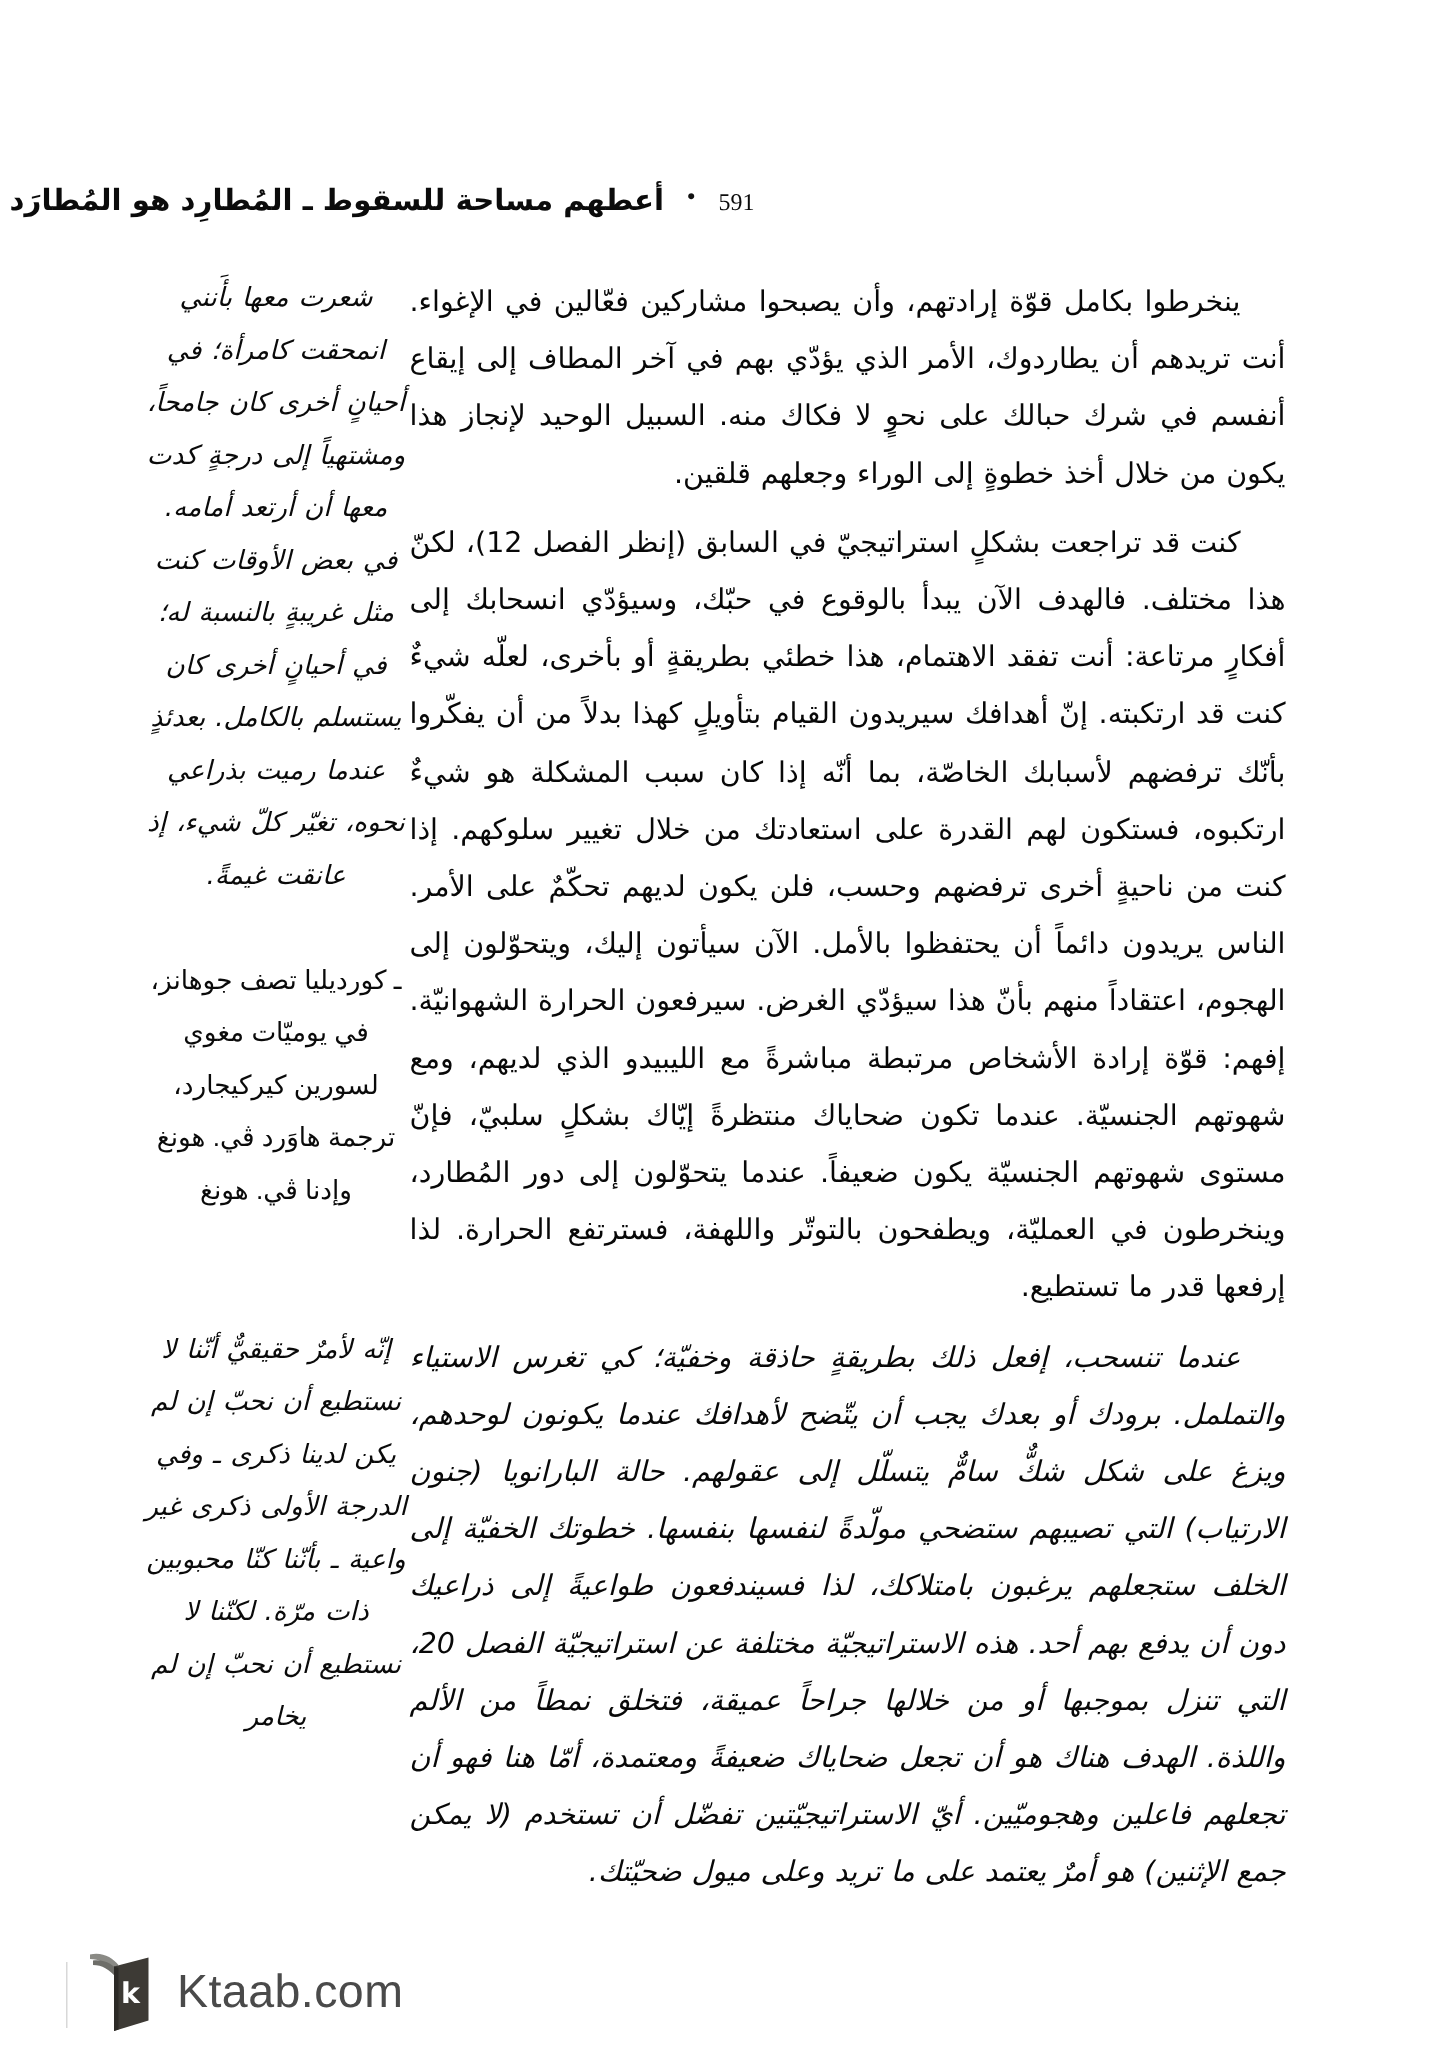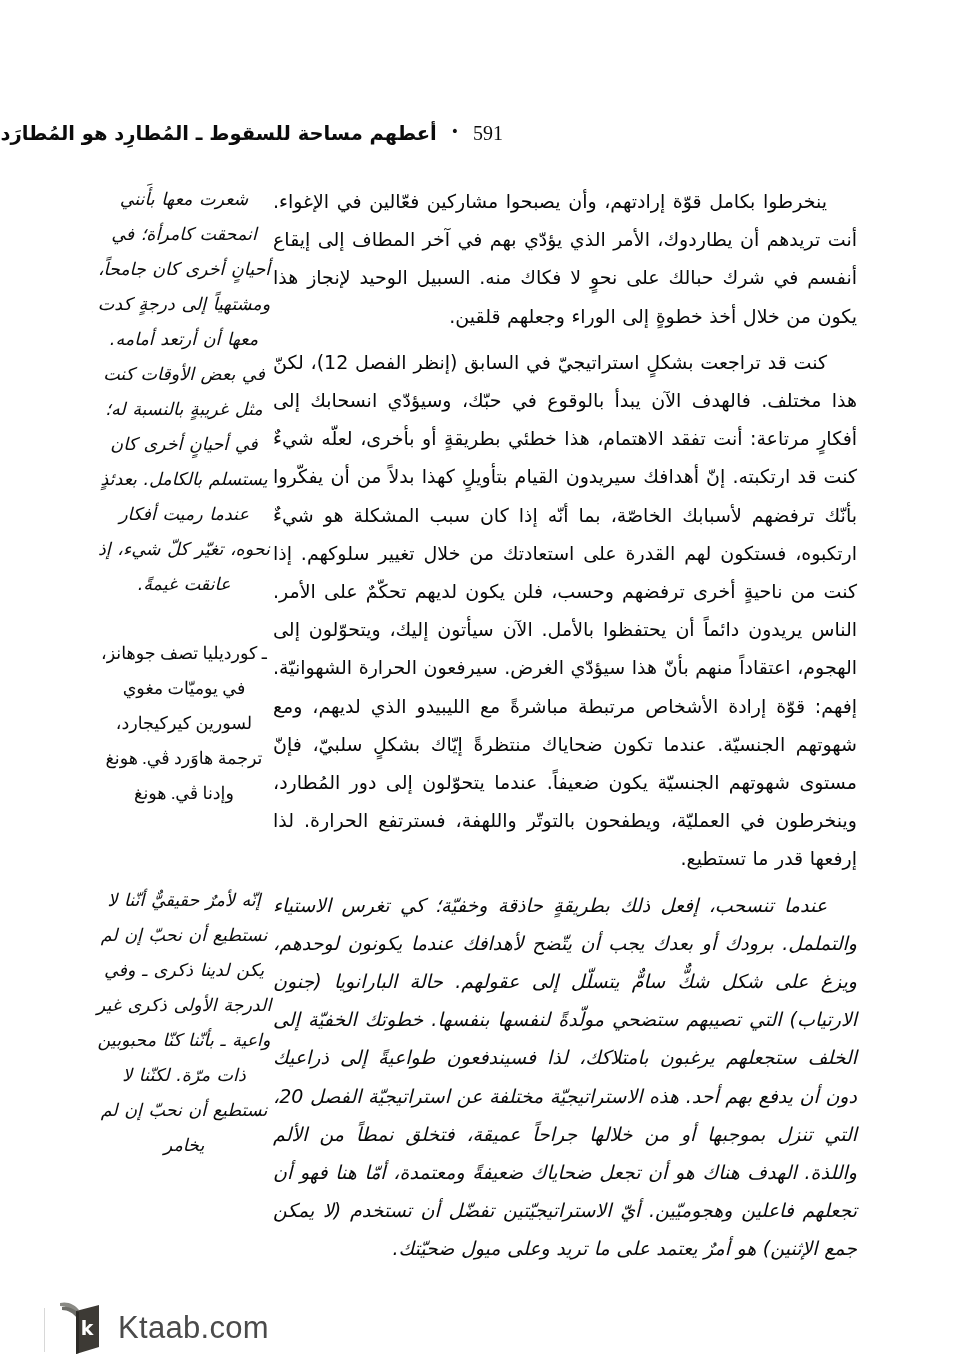--- a/index.html
+++ b/index.html
@@ -47,21 +47,21 @@
   }
   .header-sep {
     font-size: 14px;
     line-height: 1;
     color: #111111;
     position: relative;
     top: -4px;
   }
   .header-folio {
     font-family: "Liberation Serif", "DejaVu Serif", serif;
-    font-size: 20px;
+    font-size: 16px;
     color: #0b0b0b;
     direction: ltr;
   }
 
   
   .main-column {
     position: absolute;
     top: 182px;
     right: 98px;
     width: 584px;
@@ -98,21 +98,21 @@
     font-family: "DejaVu Sans", "Liberation Sans", sans-serif;
     font-style: italic;
     font-size: 17.5px;
     line-height: 35px;
     color: #0a0a0a;
     text-align: center;
     margin: 0;
     word-spacing: 1px;
   }
   .attribution {
-    font-family: Liberation Serif, serif;
+    font-family: Liberation Sans, sans-serif;
     font-style: normal;
     font-size: 17.5px;
     line-height: 35px;
     color: #0a0a0a;
     text-align: center;
     margin: 34px 0 0 0;
   }
   .note-gap { height: 72px; }
 
   
@@ -161,21 +161,21 @@
     <span class="header-title">أعطهم مساحة للسقوط ـ المُطارِد هو المُطارَد</span>
   </div>
 
   <div class="main-column">
     <p class="indent">ينخرطوا بكامل قوّة إرادتهم، وأن يصبحوا مشاركين فعّالين في الإغواء. أنت تريدهم أن يطاردوك، الأمر الذي يؤدّي بهم في آخر المطاف إلى إيقاع أنفسم في شرك حبالك على نحوٍ لا فكاك منه. السبيل الوحيد لإنجاز هذا يكون من خلال أخذ خطوةٍ إلى الوراء وجعلهم قلقين.</p>
     <p class="indent">كنت قد تراجعت بشكلٍ استراتيجيّ في السابق (إنظر الفصل 12)، لكنّ هذا مختلف. فالهدف الآن يبدأ بالوقوع في حبّك، وسيؤدّي انسحابك إلى أفكارٍ مرتاعة: أنت تفقد الاهتمام، هذا خطئي بطريقةٍ أو بأخرى، لعلّه شيءٌ كنت قد ارتكبته. إنّ أهدافك سيريدون القيام بتأويلٍ كهذا بدلاً من أن يفكّروا بأنّك ترفضهم لأسبابك الخاصّة، بما أنّه إذا كان سبب المشكلة هو شيءٌ ارتكبوه، فستكون لهم القدرة على استعادتك من خلال تغيير سلوكهم. إذا كنت من ناحيةٍ أخرى ترفضهم وحسب، فلن يكون لديهم تحكّمٌ على الأمر. الناس يريدون دائماً أن يحتفظوا بالأمل. الآن سيأتون إليك، ويتحوّلون إلى الهجوم، اعتقاداً منهم بأنّ هذا سيؤدّي الغرض. سيرفعون الحرارة الشهوانيّة. إفهم: قوّة إرادة الأشخاص مرتبطة مباشرةً مع الليبيدو الذي لديهم، ومع شهوتهم الجنسيّة. عندما تكون ضحاياك منتظرةً إيّاك بشكلٍ سلبيّ، فإنّ مستوى شهوتهم الجنسيّة يكون ضعيفاً. عندما يتحوّلون إلى دور المُطارد، وينخرطون في العمليّة، ويطفحون بالتوتّر واللهفة، فسترتفع الحرارة. لذا إرفعها قدر ما تستطيع.</p>
     <p class="indent last">عندما تنسحب، إفعل ذلك بطريقةٍ حاذقة وخفيّة؛ كي تغرس الاستياء والتململ. برودك أو بعدك يجب أن يتّضح لأهدافك عندما يكونون لوحدهم، ويزغ على شكل شكٌّ سامٌّ يتسلّل إلى عقولهم. حالة البارانويا (جنون الارتياب) التي تصيبهم ستضحي مولّدةً لنفسها بنفسها. خطوتك الخفيّة إلى الخلف ستجعلهم يرغبون بامتلاكك، لذا فسيندفعون طواعيةً إلى ذراعيك دون أن يدفع بهم أحد. هذه الاستراتيجيّة مختلفة عن استراتيجيّة الفصل 20، التي تنزل بموجبها أو من خلالها جراحاً عميقة، فتخلق نمطاً من الألم واللذة. الهدف هناك هو أن تجعل ضحاياك ضعيفةً ومعتمدة، أمّا هنا فهو أن تجعلهم فاعلين وهجوميّين. أيّ الاستراتيجيّتين تفضّل أن تستخدم (لا يمكن جمع الإثنين) هو أمرٌ يعتمد على ما تريد وعلى ميول ضحيّتك.</p>
   </div>
 
   <div class="sidebar">
-    <p class="note">شعرت معها بأَنني انمحقت كامرأة؛ في أحيانٍ أخرى كان جامحاً، ومشتهياً إلى درجةٍ كدت معها أن أرتعد أمامه. في بعض الأوقات كنت مثل غريبةٍ بالنسبة له؛ في أحيانٍ أخرى كان يستسلم بالكامل. بعدئذٍ عندما رميت أفكار نحوه، تغيّر كلّ شيء، إذ عانقت غيمةً.</p>
+    <p class="note">شعرت معها بأَنني انمحقت كامرأة؛ في أحيانٍ أخرى كان جامحاً، ومشتهياً إلى درجةٍ كدت معها أن أرتعد أمامه. في بعض الأوقات كنت مثل غريبةٍ بالنسبة له؛ في أحيانٍ أخرى كان يستسلم بالكامل. بعدئذٍ عندما رميت بذراعي نحوه، تغيّر كلّ شيء، إذ عانقت غيمةً.</p>
     <p class="attribution">ـ كورديليا تصف جوهانز، في يوميّات مغوي لسورين كيركيجارد، ترجمة هاوَرد ڤي. هونغ وإدنا ڤي. هونغ</p>
     <div class="note-gap"></div>
     <p class="note">إنّه لأمرٌ حقيقيٌّ أنّنا لا نستطيع أن نحبّ إن لم يكن لدينا ذكرى ـ وفي الدرجة الأولى ذكرى غير واعية ـ بأنّنا كنّا محبوبين ذات مرّة. لكنّنا لا نستطيع أن نحبّ إن لم يخامر</p>
   </div>
 
   <div class="wm-rule"></div>
   <div class="watermark">
     <span class="book-logo">
       <svg width="46" height="56" viewBox="0 0 46 56" xmlns="http://www.w3.org/2000/svg">
         <path d="M2 4 C10 2 17 6 21 11 L17 15 C13 10 8 7 2 7 Z" fill="#8a8a85"></path>

